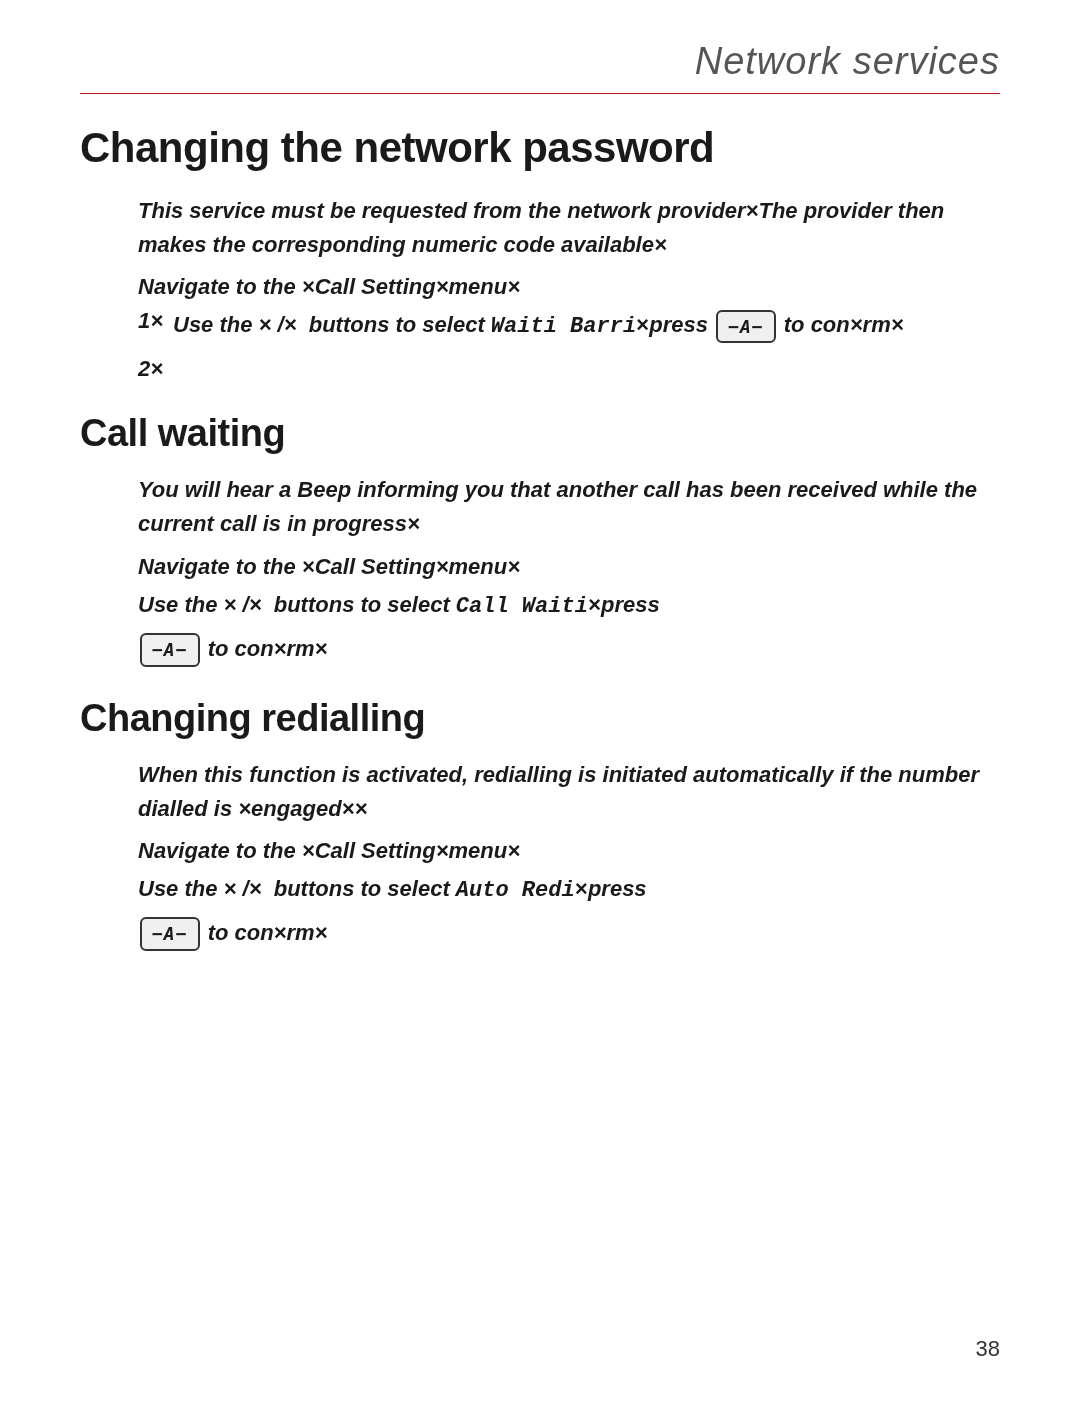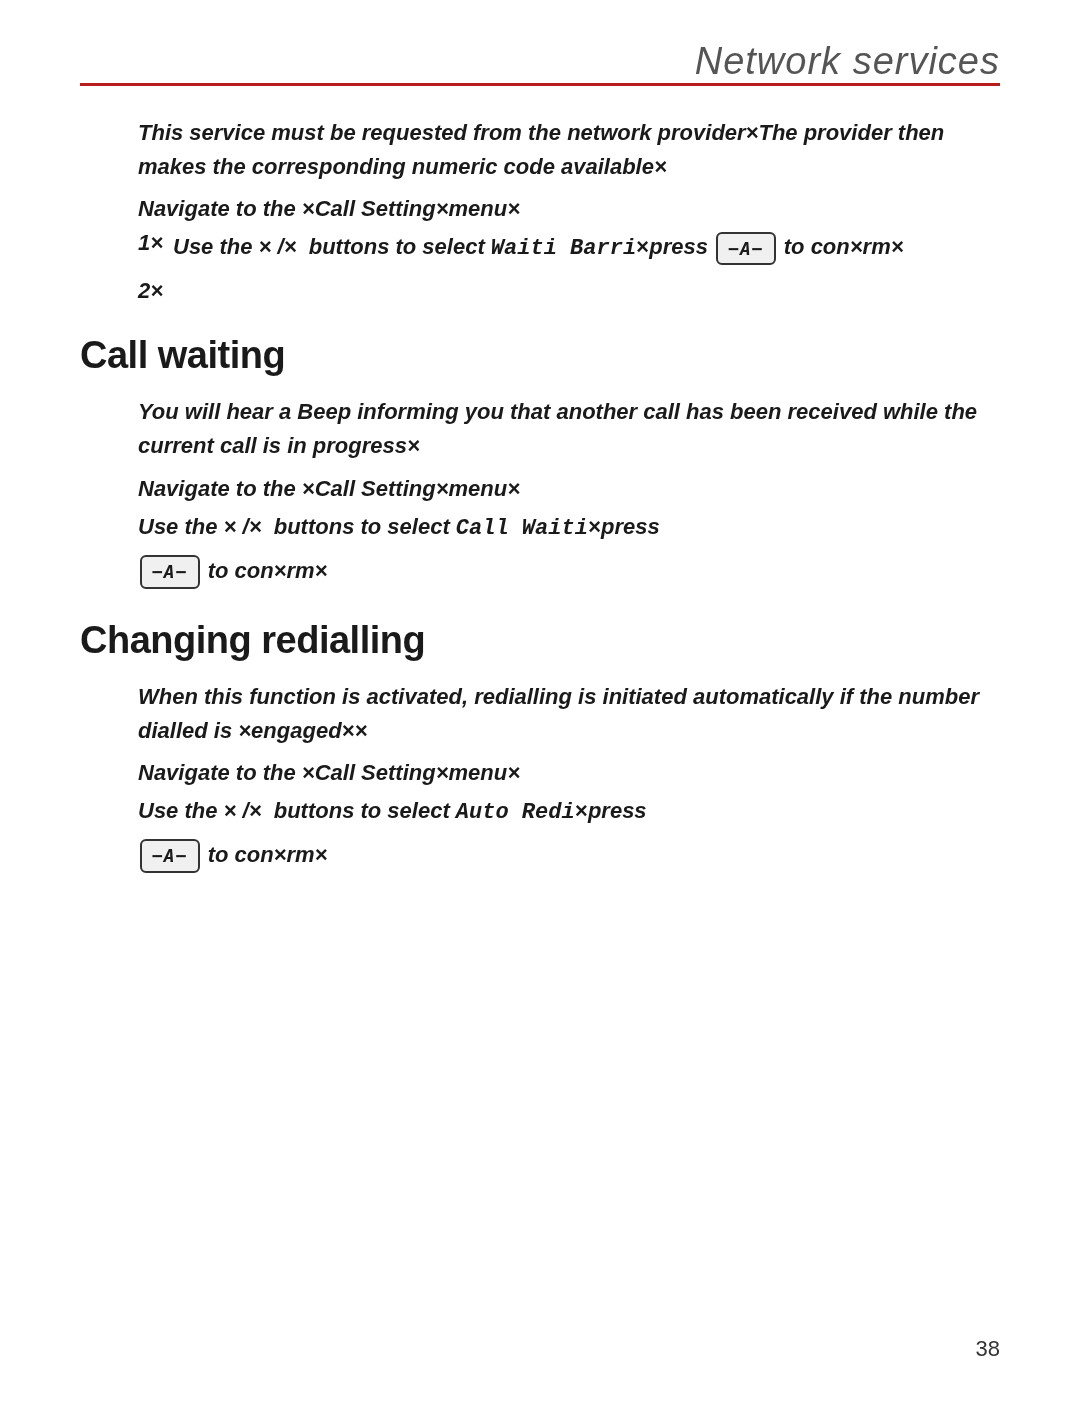--- a/index.html
+++ b/index.html
@@ -13,21 +13,22 @@
       font-family: 'Arial', sans-serif;
       width: 1080px;
       min-height: 1412px;
       position: relative;
       padding: 40px 80px 80px 80px;
       color: #1a1a1a;
     }
 
     .header-section {
       text-align: right;
-      border-bottom: 3px solid #b91c1c;
+      padding-bottom: 10px;
+      border-bottom: 1px solid #b91c1c;
       margin-bottom: 30px;
     }
 
     .network-services-title {
       font-size: 38px;
       font-weight: 300;
       color: #555555;
       font-style: italic;
       letter-spacing: 1px;
     }
@@ -128,20 +129,21 @@
     }
   </style>
 </head>
 <body>
 
 <div class="header-section">
   <span class="network-services-title">Network services</span>
 </div>
 
 <div class="section-block">
+  <h1 class="section-title">Changing the network password</h1>
 
   <div class="content-block">
     <p class="body-text">This service must be requested from the network provider×The provider then makes the corresponding numeric code available×</p>
 
     <p class="body-text navigate-text">Navigate to the ×Call Setting×menu×</p>
 
     <div class="numbered-item">
       <span class="item-number">1×</span>
       <span class="item-content">
         Use the × /×&nbsp; buttons to select <span class="mono-text">Waiti Barri×</span>press

